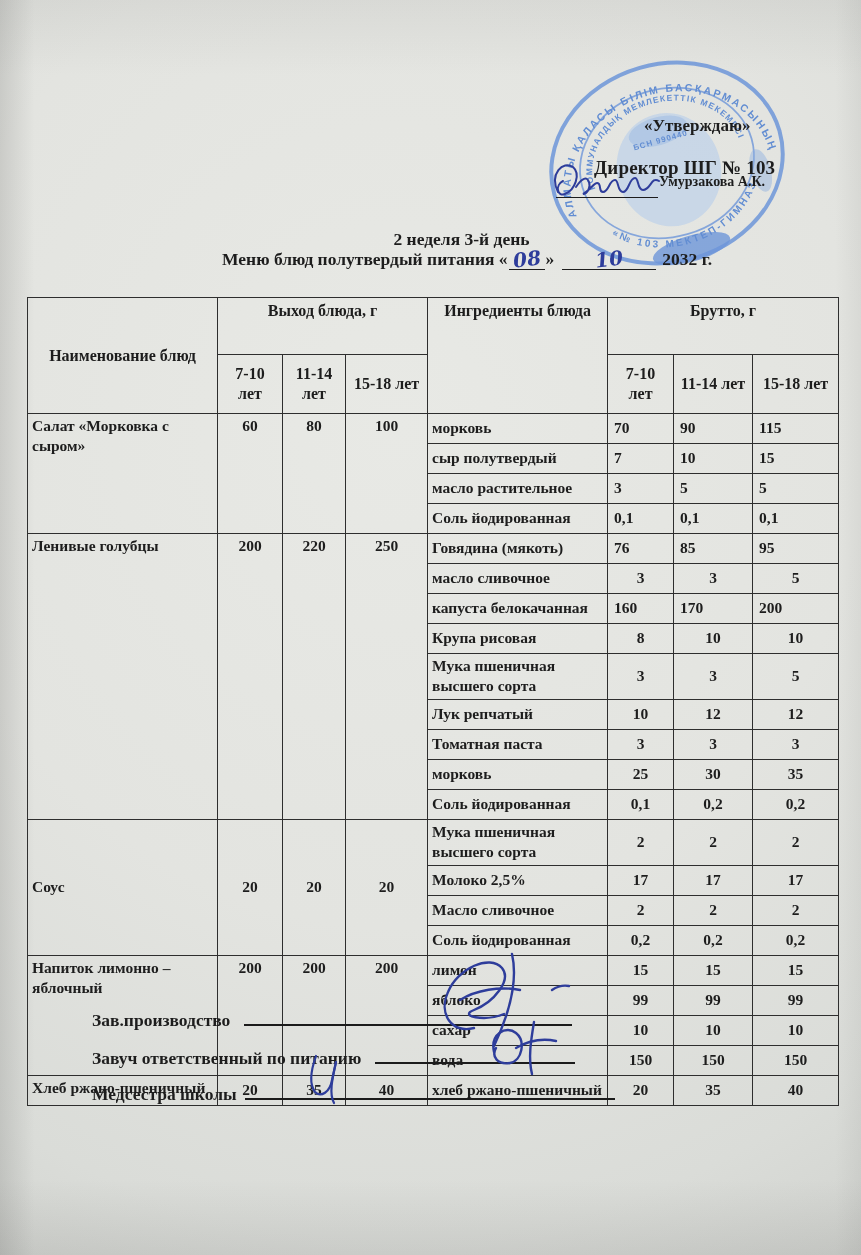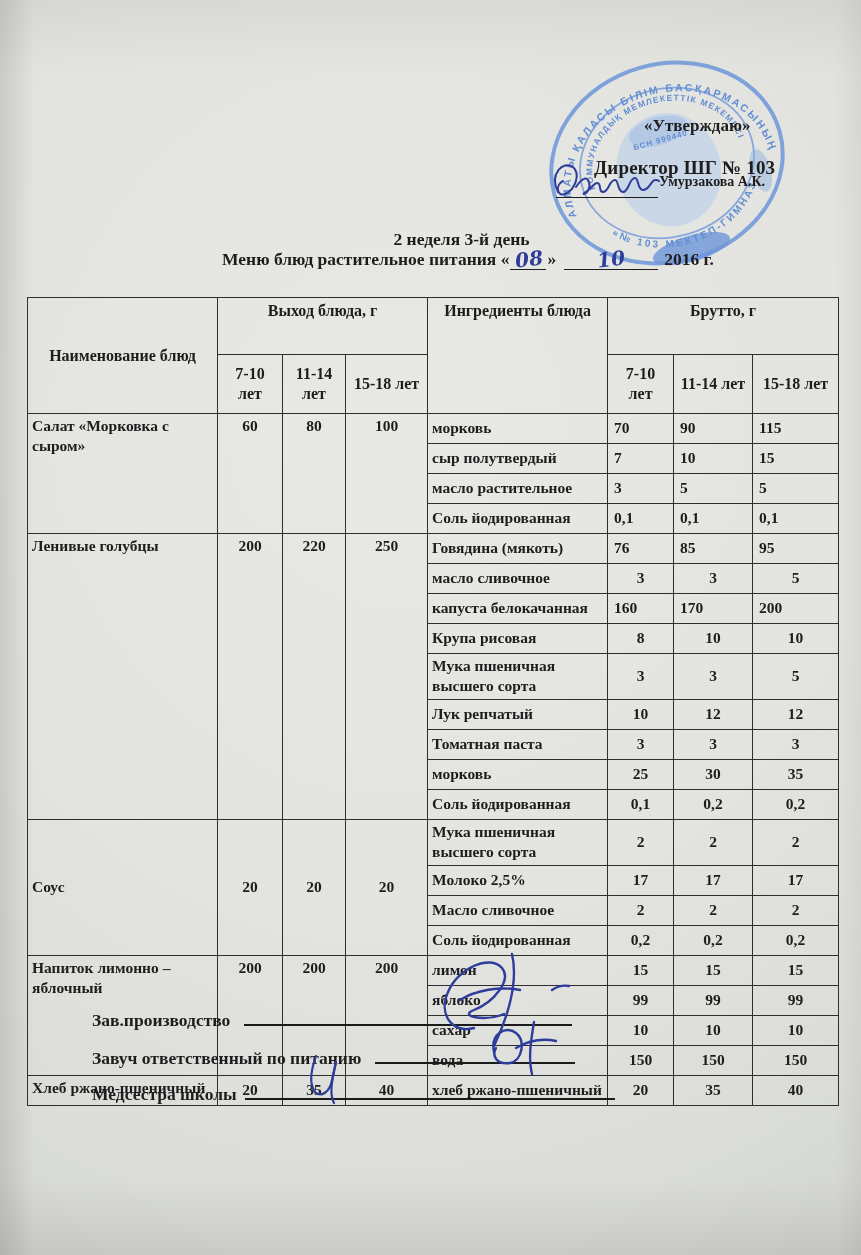--- a/index.html
+++ b/index.html
@@ -94,21 +94,21 @@
   <div class="abs director-underline hdr-text"></div>
   <svg class="abs sig-director" width="118" height="48" viewBox="0 0 118 48">
     <g fill="none" stroke="#2e3d9b" stroke-width="2" stroke-linecap="round">
       <path d="M12,36 C3,18 17,4 27,11 C35,18 29,34 19,38 C11,41 9,29 17,25"></path>
       <path d="M30,31 C36,22 41,20 43,26 C45,32 41,38 37,38 C45,34 49,24 53,28 C55,31 53,36 57,36 C63,36 63,24 69,24 C73,24 71,36 77,36 C83,36 83,22 89,22 C93,22 91,34 97,34 C105,34 105,20 113,25"></path>
     </g>
   </svg>
   <div class="abs director-name hdr-text">Умурзакова А.К.</div>
 
   <div class="abs week-title">2 неделя 3-й день</div>
-  <div class="abs menu-line"><span>Меню блюд растительное питания «</span><span class="blank blank-day"><span class="ink hand">08</span></span><span>»</span><span class="blank blank-month"><span class="ink hand">10</span></span><span>2016 г.</span></div>
+  <div class="abs menu-line"><span>Меню блюд полутвердый питания «</span><span class="blank blank-day"><span class="ink hand">08</span></span><span>»</span><span class="blank blank-month"><span class="ink hand">10</span></span><span>2032 г.</span></div>
 
   <table class="abs menu-table">
     <colgroup>
       <col class="col-name">
         <col class="col-o1">
         <col class="col-o2">
         <col class="col-o3">
       <col class="col-ing">
         <col class="col-b1">
         <col class="col-b2">

